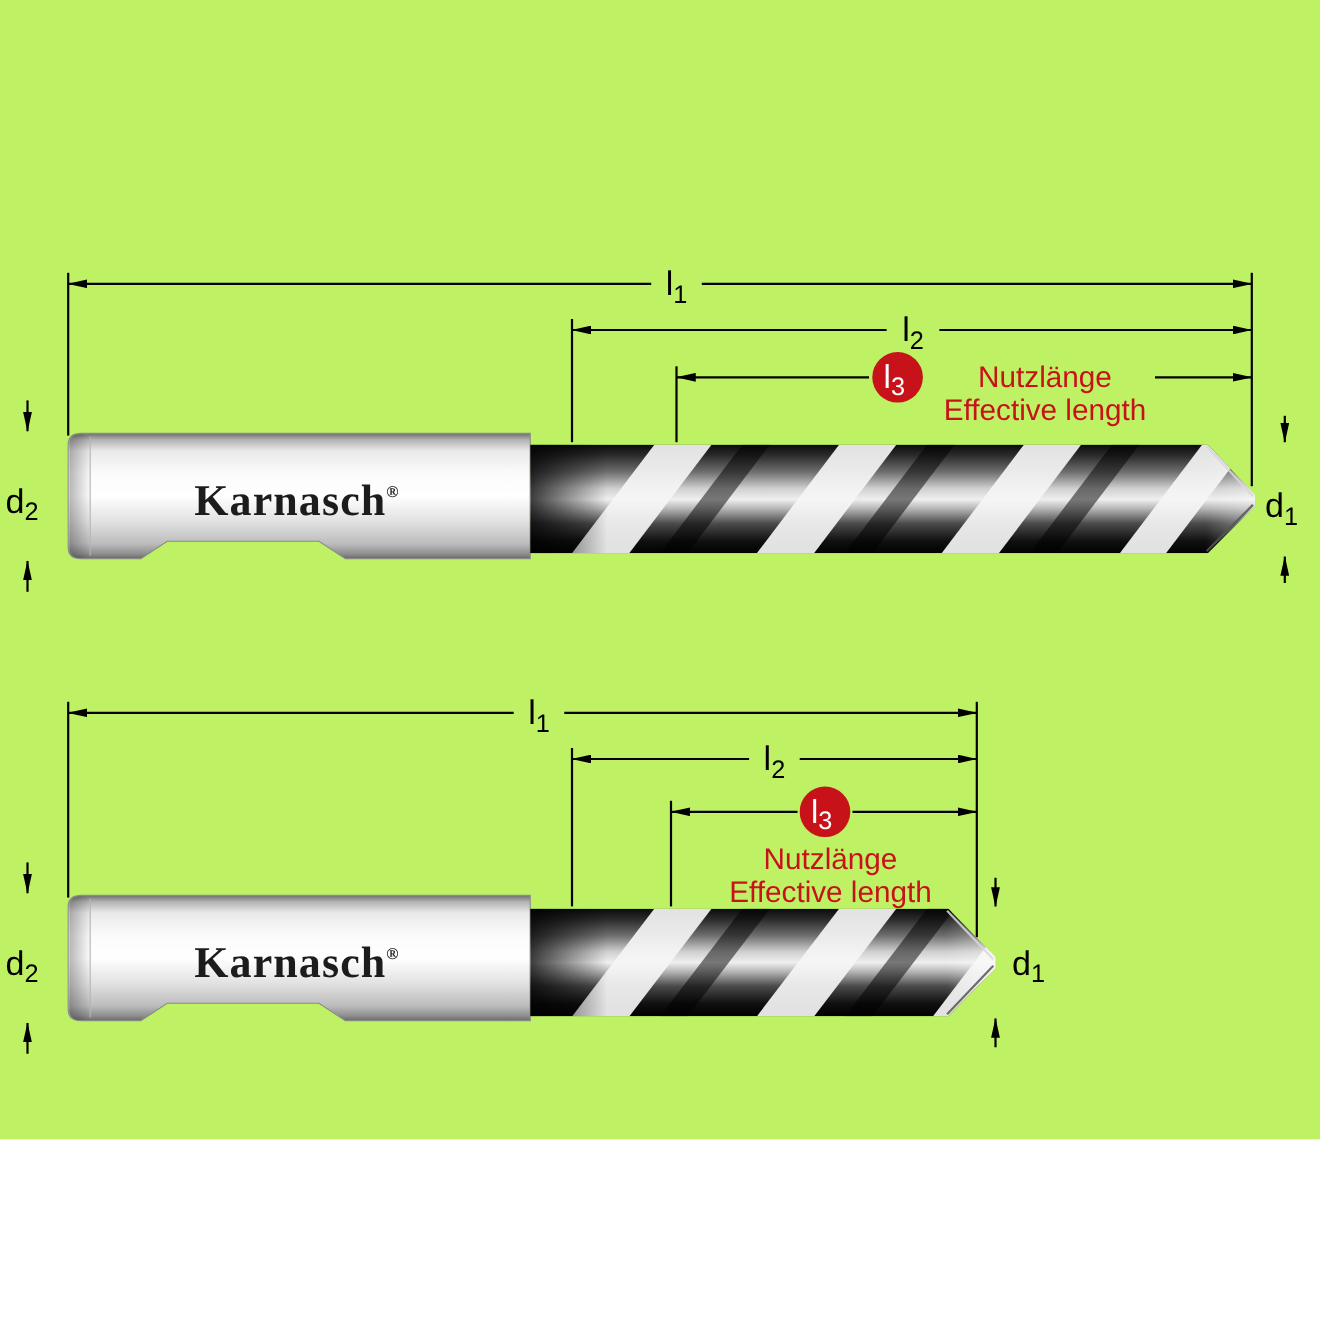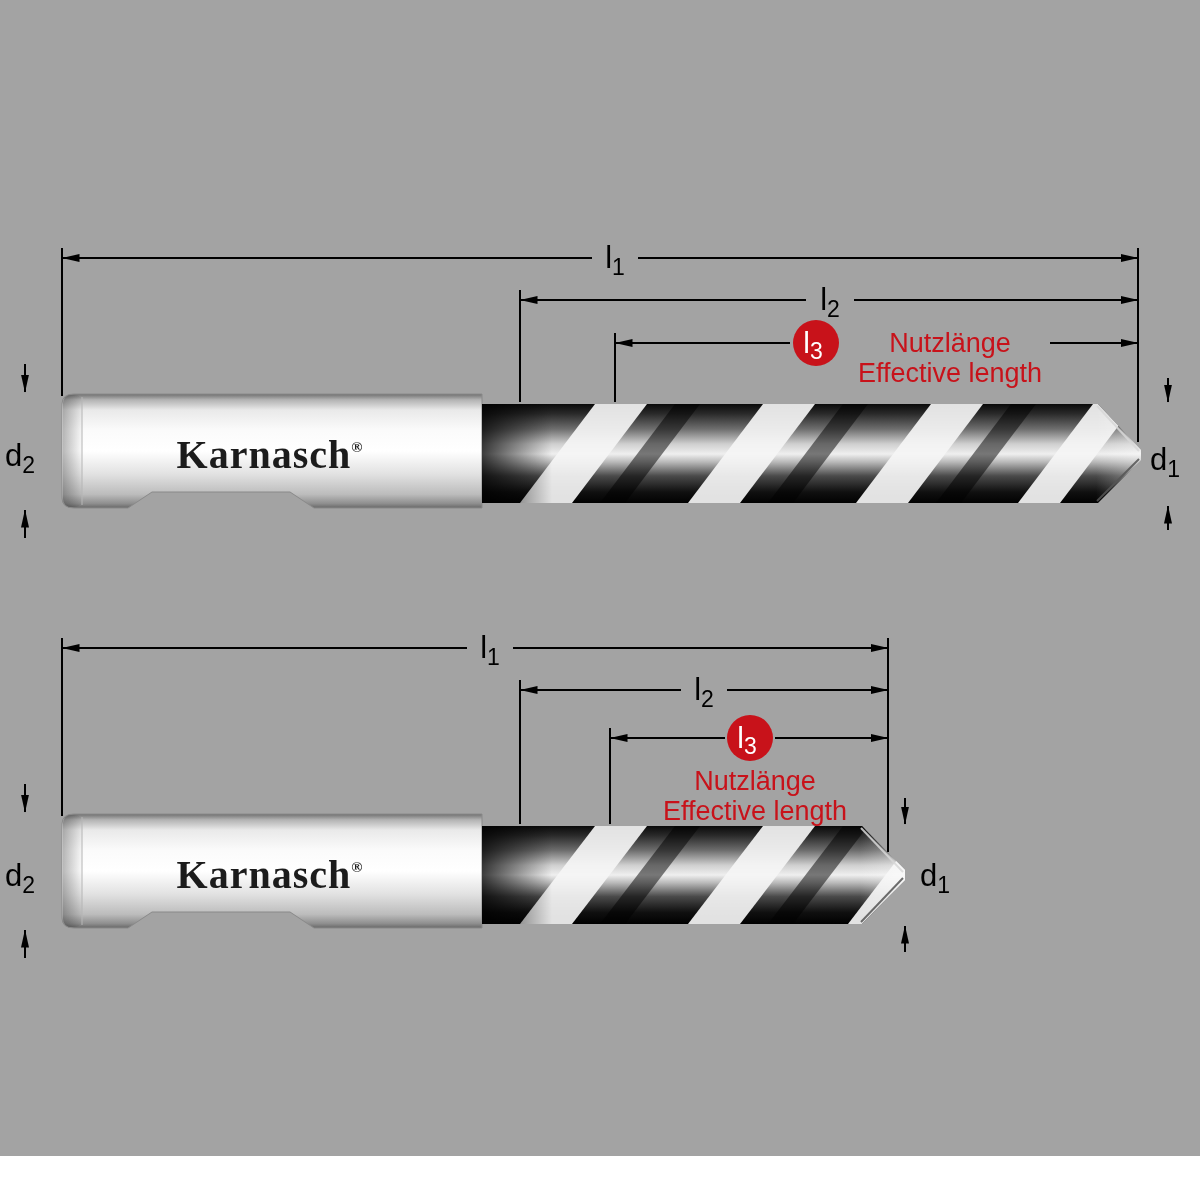--- a/index.html
+++ b/index.html
@@ -1,16 +1,16 @@
 <!DOCTYPE html>
 <html><head>
 <meta charset="utf-8">
 <style>
   html,body{margin:0;padding:0;background:#fff;}
-  .page{width:1200px;height:1156px;background:#a3a3a3;position:relative;font-family:"Liberation Sans",sans-serif;}
+  .page{width:1200px;height:1036px;background:#bef264;position:relative;font-family:"Liberation Sans",sans-serif;}
   svg{display:block;}
   .dim{stroke:#000;stroke-width:2;fill:none;}
   .ext{stroke:#000;stroke-width:2;fill:none;}
   .dim-label{font-family:"Liberation Sans",sans-serif;font-size:31px;fill:#000;}
   .sub{font-size:23px;}
   .circle-label{font-family:"Liberation Sans",sans-serif;font-size:30px;fill:#fff;}
   .red-label{font-family:"Liberation Sans",sans-serif;font-size:27px;}
   .brand{font-family:"Liberation Serif",serif;font-weight:bold;font-size:40px;fill:#1c1c1c;letter-spacing:1px;}
   .reg{font-size:15px;}
   .band-light{fill:#f5f5f5;opacity:0.92;}

